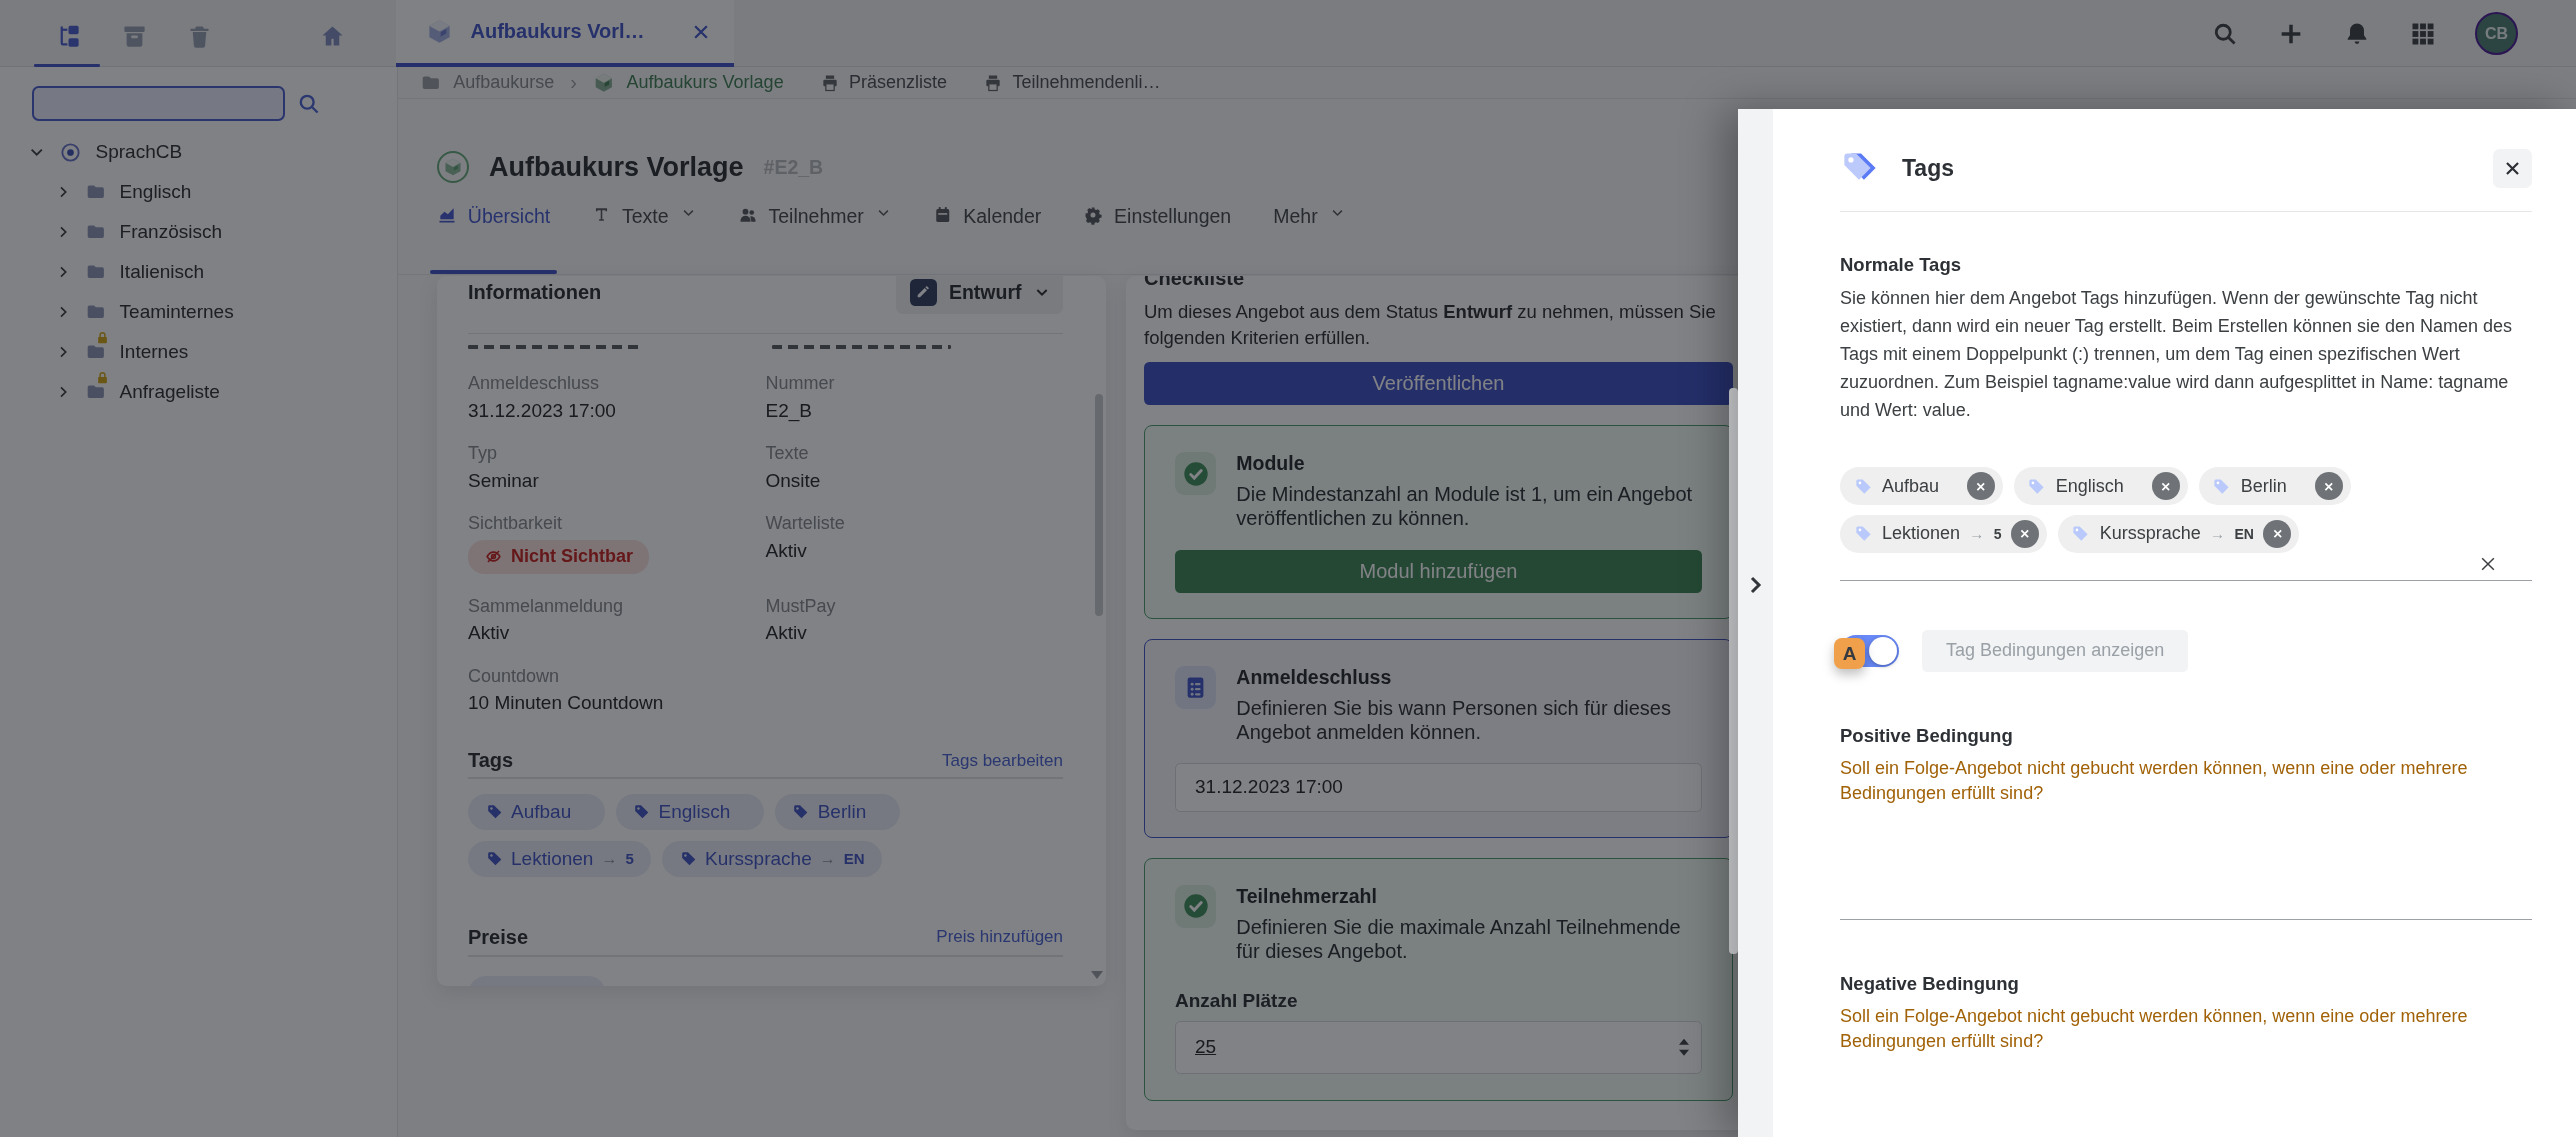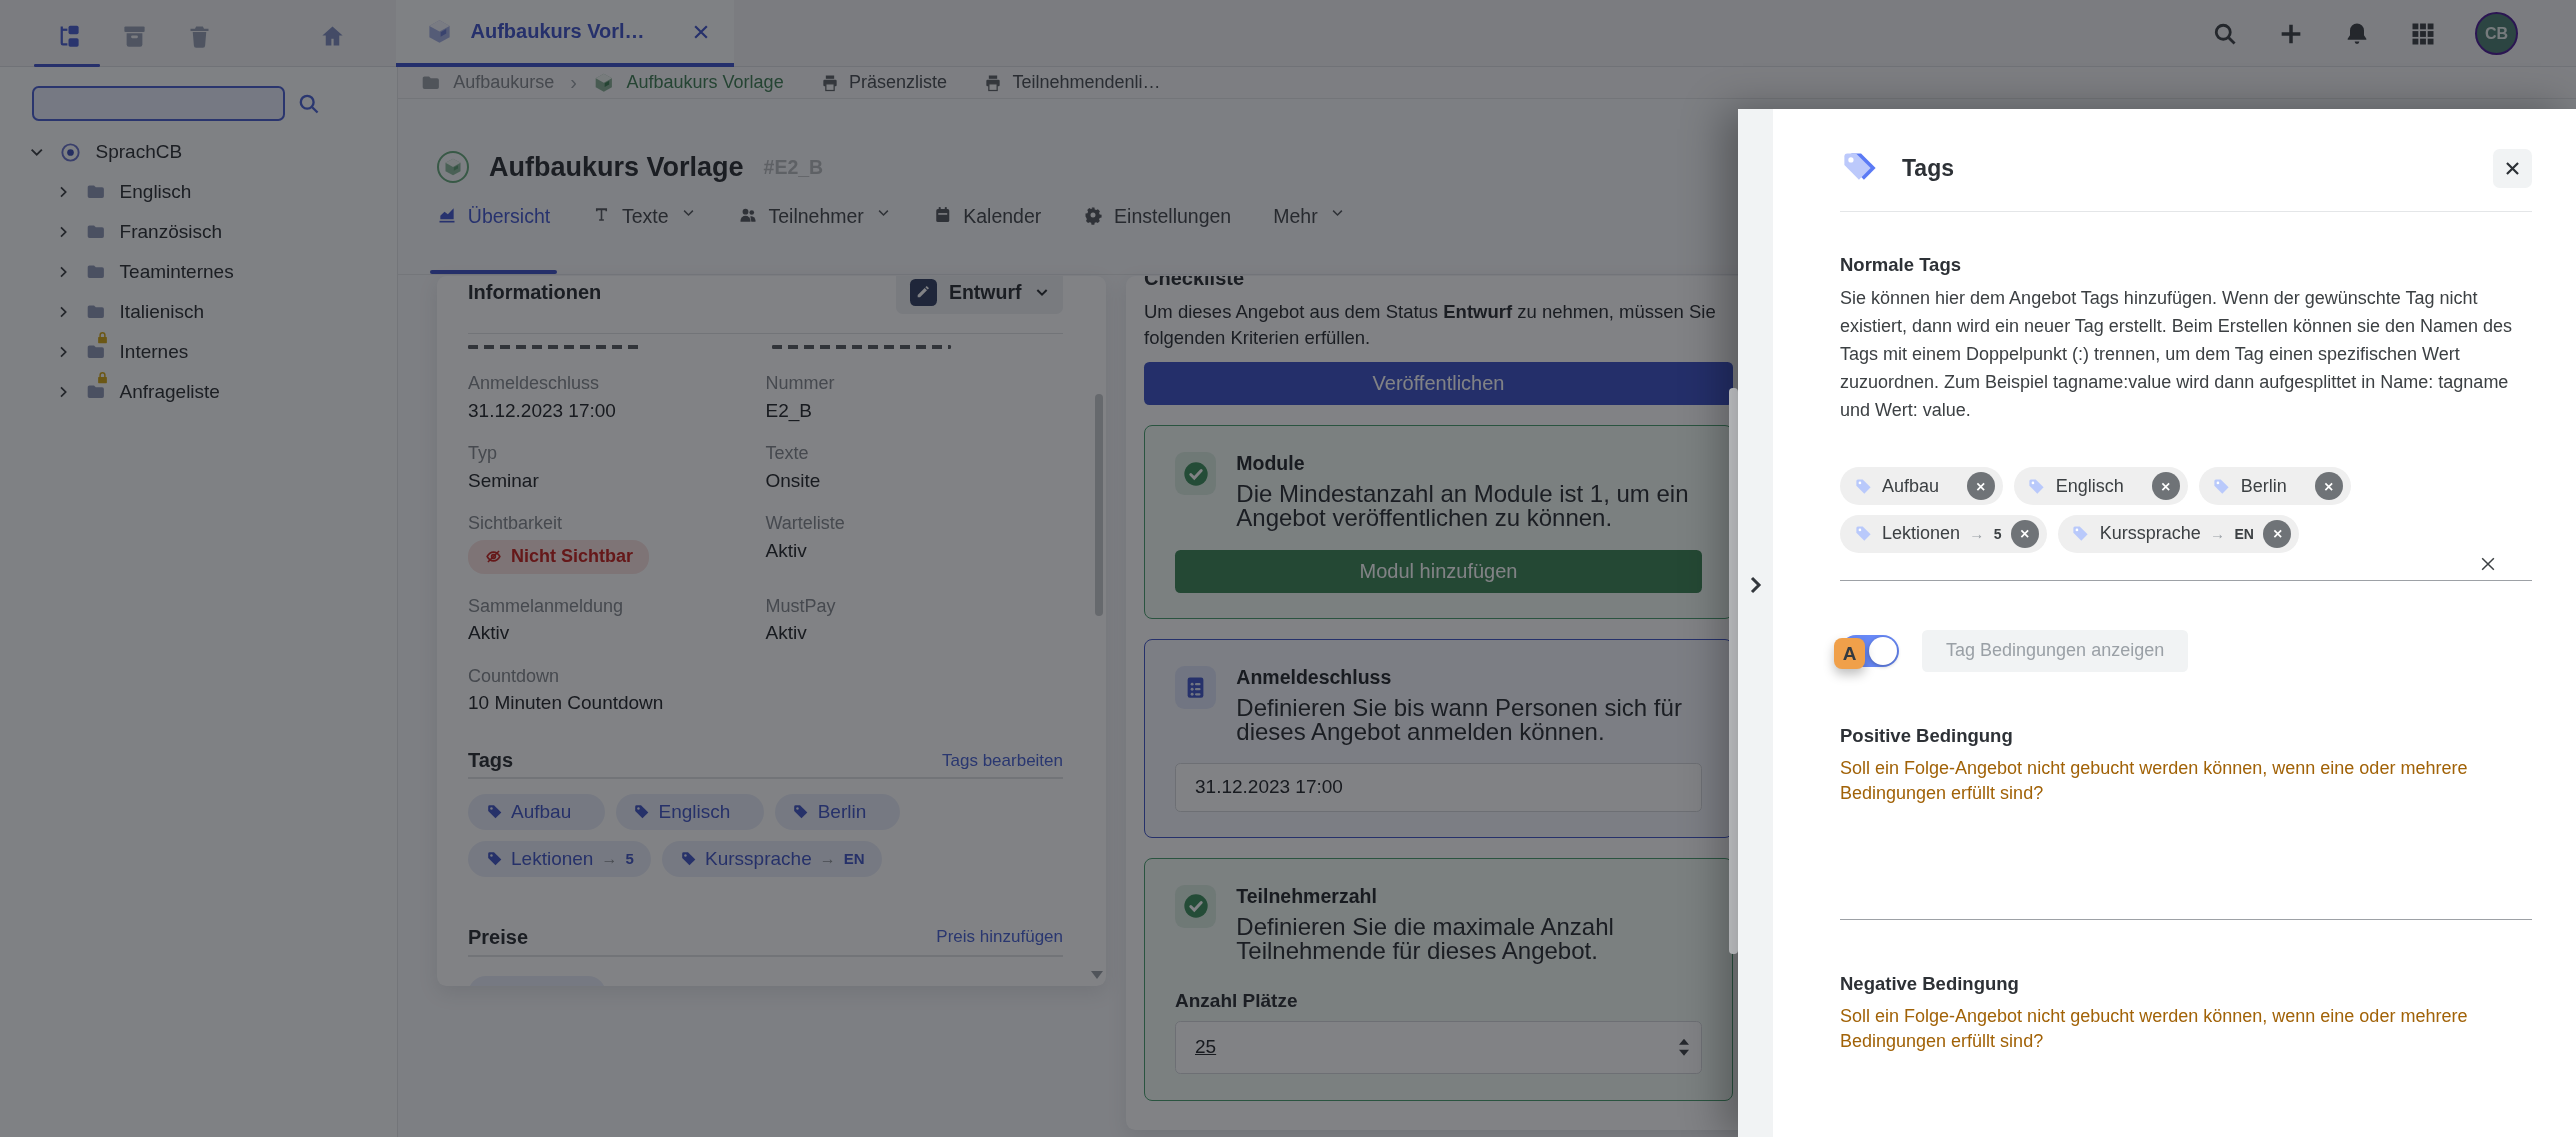--- a/index.html
+++ b/index.html
@@ -88,21 +88,21 @@
   .btn{ border:none; border-radius:5.4px; color:#fff; font-family:inherit; font-size:20px; display:block; cursor:pointer;}
   .publish{ margin-top:12px; width:100%; height:43px; background:#3e53c6;}
   .subcard{ border-radius:8px; padding:25.6px 30px; margin-top:20px;}
   .sc-green{ border:1.7px solid #4aa06f; background:#f2faf5;}
   .sc-blue{ border:1.7px solid #4156c8; background:#f5f7fd;}
   .sub-head{ display:flex; gap:20px;}
   .sq-icon{ width:43px; height:43px; border-radius:9.4px; display:flex; align-items:center; justify-content:center;}
   .sq-green{ background:#d9ecdf; color:#3e8e5c;}
   .sq-blue{ background:#dde4f8; color:#4156c8;}
   .sub-title{ font-size:19.5px; font-weight:bold; color:#25282c; margin-bottom:6.7px;}
-  .sub-text{ font-size:24px; line-height:24px; color:#2b2f34; max-width:485px;}
+  .sub-text{ font-size:20px; line-height:24px; color:#2b2f34; max-width:485px;}
   .sc-btn{ width:100%; height:43px; margin-top:20px; background:#3e8657;}
   .inputbox{ margin-top:19px; width:100%; height:49px; border:1.3px solid #d5d8dc; border-radius:5.4px; background:#fff;
              font:inherit; font-size:19px; padding:0 19px; color:#25282c; outline:none; display:block;}
   .numwrap{ position:relative; margin-top:9.4px;}
   .numwrap .inputbox{ margin-top:0; height:53px;text-decoration:underline;}
   .spin{ position:absolute; right:13.5px; top:50%; transform:translateY(-50%); display:flex; flex-direction:column; gap:4.7px;}
   .spin .up{ width:0;height:0;border-left:5.4px solid transparent;border-right:5.4px solid transparent;border-bottom:6.7px solid #3f4348;}
   .spin .dn{ width:0;height:0;border-left:5.4px solid transparent;border-right:5.4px solid transparent;border-top:6.7px solid #3f4348;}
   .cap-label{ font-size:19px; font-weight:bold; color:#2b2f34; margin-top:27px;}
 
@@ -323,34 +323,34 @@
         <span class="chev ic" style="width:16px;height:16px;">
             <svg viewBox="0 0 24 24" fill="none" stroke="currentColor" stroke-width="2.6">
               <path d="M9 5l7 7-7 7"></path>
             </svg>
           </span>
         <span class="ficon ic" style="width:21.6px;height:21.6px;">
             <svg viewBox="0 0 24 24" fill="currentColor">
               <path d="M3 7c0-1.1.9-2 2-2h5l2 2h7a2 2 0 0 1 2 2v8a2 2 0 0 1-2 2H5a2 2 0 0 1-2-2V7z"></path>
             </svg>
           </span>
-        <span>Teaminternes</span>
+        <span>Italienisch</span>
       </div>
       <div class="trow" style="padding-left:55px;">
         <span class="chev ic" style="width:16px;height:16px;">
             <svg viewBox="0 0 24 24" fill="none" stroke="currentColor" stroke-width="2.6">
               <path d="M9 5l7 7-7 7"></path>
             </svg>
           </span>
         <span class="ficon ic" style="width:21.6px;height:21.6px;">
             <svg viewBox="0 0 24 24" fill="currentColor">
               <path d="M3 7c0-1.1.9-2 2-2h5l2 2h7a2 2 0 0 1 2 2v8a2 2 0 0 1-2 2H5a2 2 0 0 1-2-2V7z"></path>
             </svg>
           </span>
-        <span>Italienisch</span>
+        <span>Teaminternes</span>
       </div>
       <div class="trow" style="padding-left:55px;">
         <span class="chev ic" style="width:16px;height:16px;">
             <svg viewBox="0 0 24 24" fill="none" stroke="currentColor" stroke-width="2.6">
               <path d="M9 5l7 7-7 7"></path>
             </svg>
           </span>
         <span class="ficon ic" style="width:21.6px;height:21.6px;">
           <svg viewBox="0 0 24 24" fill="currentColor">
               <path d="M3 7c0-1.1.9-2 2-2h5l2 2h7a2 2 0 0 1 2 2v8a2 2 0 0 1-2 2H5a2 2 0 0 1-2-2V7z"></path>

